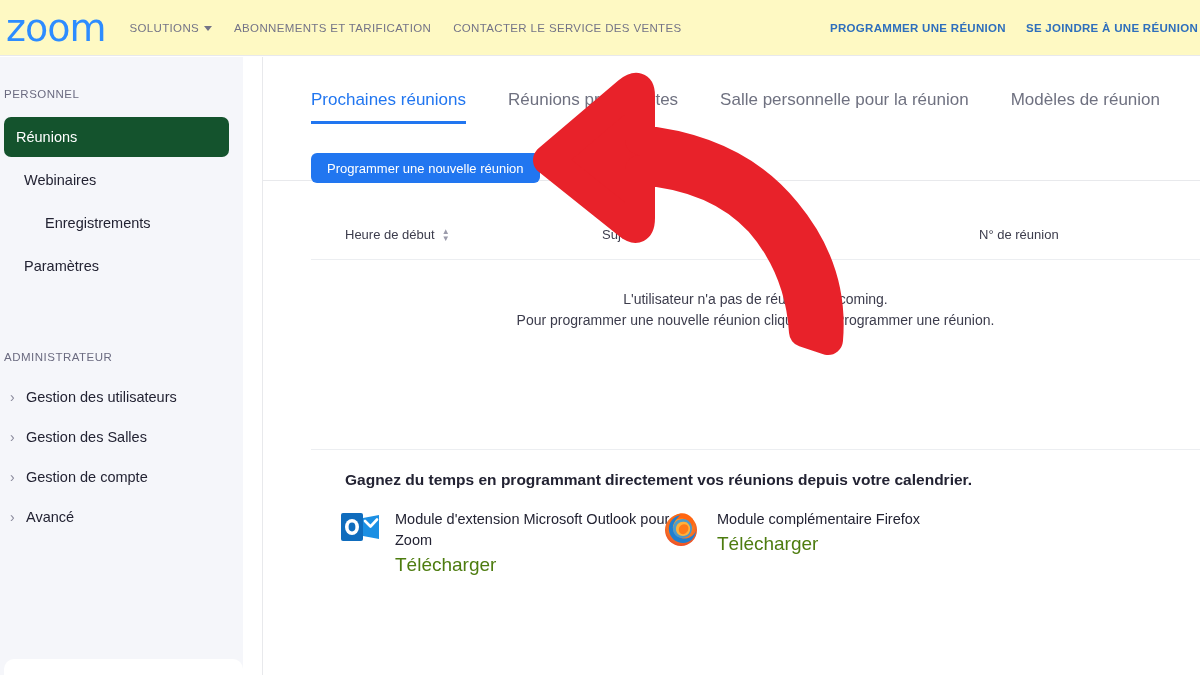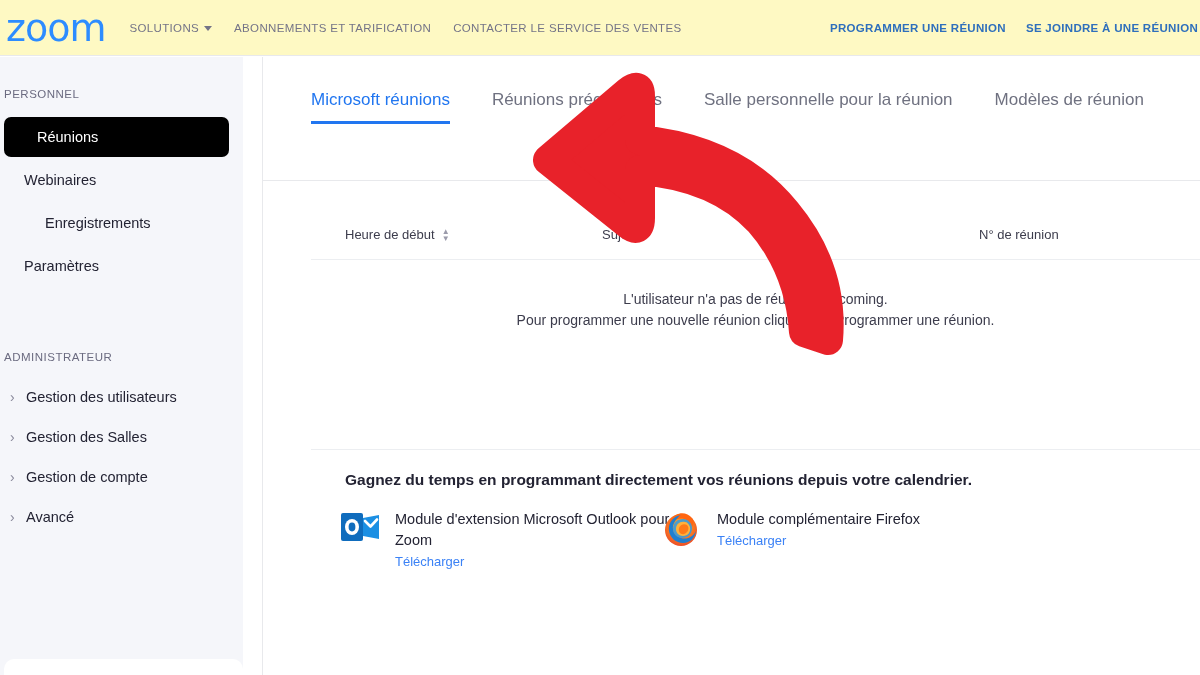--- a/index.html
+++ b/index.html
@@ -59,22 +59,22 @@
     font-size: 11.5px; color: #6b6b80; letter-spacing: .5px;
     padding-left: 4px;
   }
   .side-item {
     height: 40px; display: flex; align-items: center;
     font-size: 14.5px; color: #232333;
     padding-left: 24px; cursor: pointer; border-radius: 6px;
     margin-right: 0px;
   }
   .side-item.active {
-    background: #000000; color: #ffffff; border-radius: 7px;
-    margin-left: 4px; margin-right: 14px; padding-left: 33px;
+    background: #14532d; color: #ffffff; border-radius: 7px;
+    margin-left: 4px; margin-right: 14px; padding-left: 12px;
   }
   .side-item .chev {
     position: absolute; left: 10px;
     color: #8a8a9c; font-size: 14px; font-weight: 300;
   }
   .side-item.has-chev { position: relative; padding-left: 26px; }
   .side-card {
     position: absolute; left: 4px; top: 602px; width: 239px; height: 90px;
     background: #ffffff; border-radius: 10px 10px 0 0;
     padding: 22px 0 0 24px;
@@ -135,21 +135,21 @@
     position: absolute; left: 82px; top: 414px;
     font-size: 15.5px; font-weight: 700; color: #232333;
   }
   .promo-row {
     position: absolute; left: 78px; top: 452px;
     display: flex; gap: 0px; width: 860px;
   }
   .promo { display: flex; gap: 16px; align-items: flex-start; }
   .promo.outlook { width: 330px; }
   .promo-text { font-size: 14.5px; color: #232333; line-height: 21px; }
-  .promo-dl { font-size: 13px; color: #3b82f6; text-decoration: none; cursor: pointer; display:inline-block; margin-top: 3px;}
+  .promo-dl { font-size: 19px; color: #4d7c0f; text-decoration: none; cursor: pointer; display:inline-block; margin-top: 3px;}
 
   
   .arrow-layer {
     position: absolute; left: 0; top: 0; width: 1200px; height: 675px;
     pointer-events: none;
   }
 </style>
 </head>
 <body>
 
@@ -212,27 +212,28 @@
     <div class="side-card">
       
       
     </div>
   </div>
   <div class="sidebar-divider"></div>
 
   <div class="main">
 
     <div class="tabs">
-      <div class="tab active">Microsoft réunions</div>
+      <div class="tab active">Prochaines réunions</div>
       <div class="tab">Réunions précédentes</div>
       <div class="tab">Salle personnelle pour la réunion</div>
       <div class="tab">Modèles de réunion</div>
     </div>
     <div class="tabs-underline"></div>
 
+    <button class="btn-schedule">Programmer une nouvelle réunion</button>
 
     <div class="table-head">
       <div class="th" style="left:34px;">
         <span>Heure de début</span>
         <span class="sort-ico">
             <span>▲</span>
             <span>▼</span>
           </span>
       </div>
       <div class="th" style="left:291px;">

